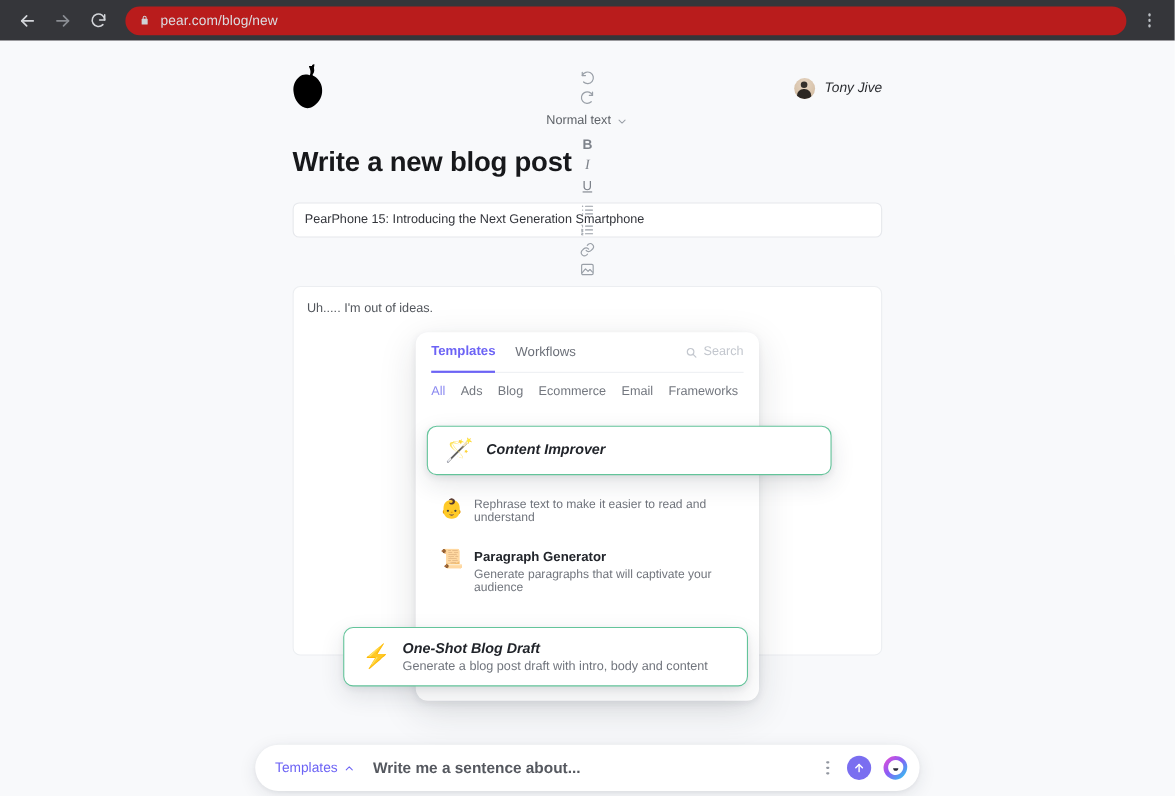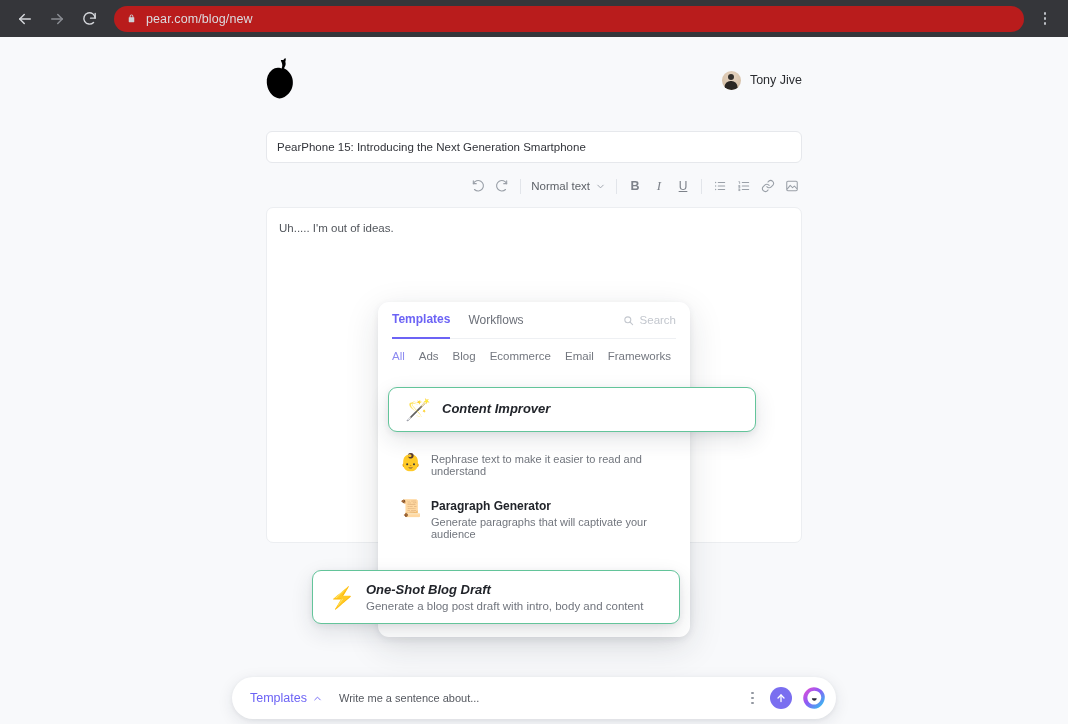--- a/index.html
+++ b/index.html
@@ -62,20 +62,21 @@
   }
 
   .site-header {
     width: 536px;
     margin: 0 auto;
     padding-top: 14px;
     height: 72px;
     display: flex;
     align-items: center;
     justify-content: space-between;
+    font-style: italic;
   }
   .logo { width: 34px; height: 44px; display:block; }
   .user-chip {
     display: flex; align-items: center; gap: 9px;
   }
   .avatar {
     width: 19px; height: 19px; border-radius: 50%;
     background: radial-gradient(circle at 50% 30%, #e7d6c4 0%, #d8c3ab 60%, #c9b299 100%);
     position: relative; overflow: hidden;
     flex: 0 0 auto;
@@ -118,20 +119,21 @@
 
   .toolbar {
     width: 536px;
     margin: 10px auto 0;
     height: 26px;
     display: flex;
     align-items: center;
     justify-content: flex-end;
     gap: 4px;
     color: #9aa0a8;
+    flex-direction: column;
   }
   .tb-btn {
     width: 20px; height: 20px;
     display: flex; align-items: center; justify-content: center;
   }
   .tb-sep { width: 1px; height: 15px; background: #e2e5ea; margin: 0 4px; }
   .tb-style {
     display: flex; align-items: center; gap: 5px;
     font-size: 11.5px; color: #5e6268; padding: 0 2px;
   }
@@ -255,22 +257,23 @@
     gap: 10px;
   }
   .templates-pill {
     display: flex; align-items: center; gap: 5px;
     color: #6c63f5;
     font-size: 12.5px;
     padding: 4px 6px;
   }
   .prompt-input {
     flex: 1;
-    font-size: 11px;
+    font-size: 14px;
     color: #55585f;
+    font-weight: bold;
   }
   .kebab-prompt {
     display: flex; flex-direction: column; align-items: center;
     gap: 2.5px; padding: 4px 6px;
   }
   .kebab-prompt i {
     width: 2.6px; height: 2.6px; border-radius: 50%;
     background: #9297a0; display: block;
   }
   .send-btn {
@@ -322,20 +325,21 @@
     <svg class="logo" viewBox="0 0 34 44">
       <path d="M18.6 2.2c1.6 2.5 1.4 5.1-.2 7.4-.4.6-.3 1 .3 1.2 1 .3 1.9.9 2.7 1.6 4.1 3.6 6 8.3 5.4 13.8-.6 5.6-3.6 9.8-8.3 12.7-3.1 1.9-6.4 2-9.5.2C4.3 36.2 1.4 31.4.8 25c-.5-5.3 1.3-9.7 5.4-13.2 2-1.7 4.3-2.4 6.9-2 .8.1 1.6.4 2.5.7.9-2 .9-4 .1-6-.2-.5-.5-1-.7-1.5-.3-.6-.1-1 .6-1 1.1 0 2.2.1 3 .2z" fill="#000000"></path>
       <path d="M17.8 1.2c.5-.5 1.1-.9 1.9-1 .3 2-.2 3.7-1.6 5-.4.4-.7.2-.8-.3-.2-1.3 0-2.5.5-3.7z" fill="#000000"></path>
     </svg>
     <div class="user-chip">
       <div class="avatar"></div>
       <span class="user-name">Tony Jive</span>
     </div>
   </div>
 
+  <h1 class="page-title">Write a new blog post</h1>
 
   <div class="title-input">
     <span>PearPhone 15: Introducing the Next Generation Smartphone</span>
   </div>
 
   <div class="toolbar">
     <div class="tb-btn">
       <svg width="14" height="14" viewBox="0 0 24 24" fill="none" stroke="#9aa0a8" stroke-width="1.9" stroke-linecap="round" stroke-linejoin="round">
         <polyline points="9 8 4 8 4 3"></polyline>
           <path d="M4 8a9 9 0 1 1 2 10"></path>

